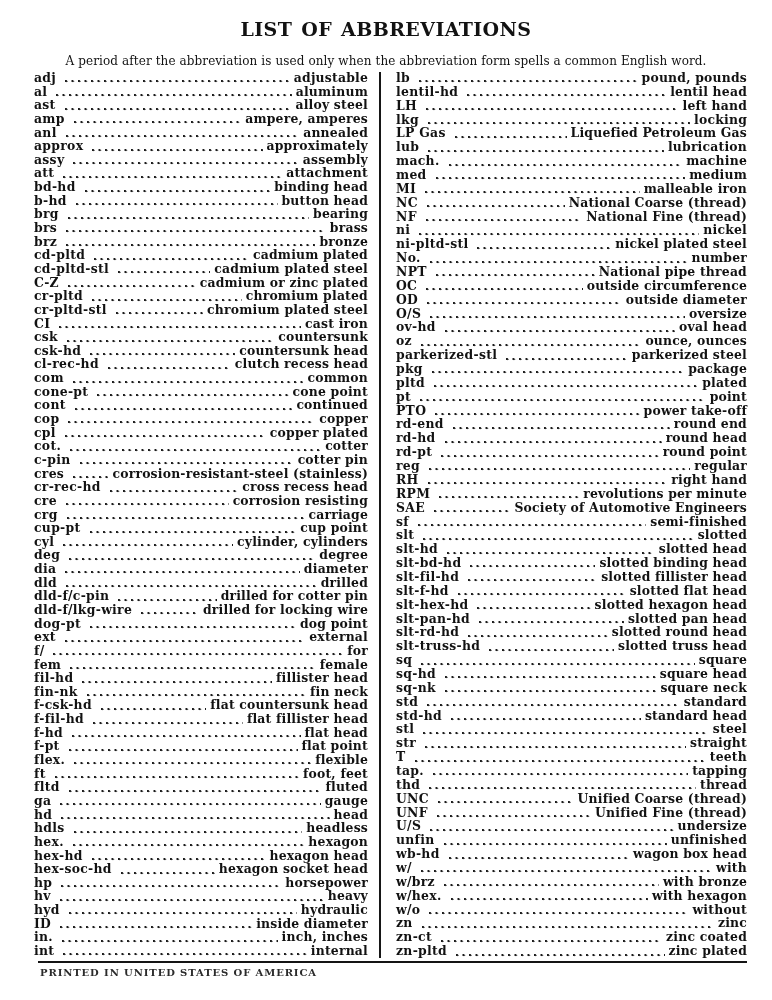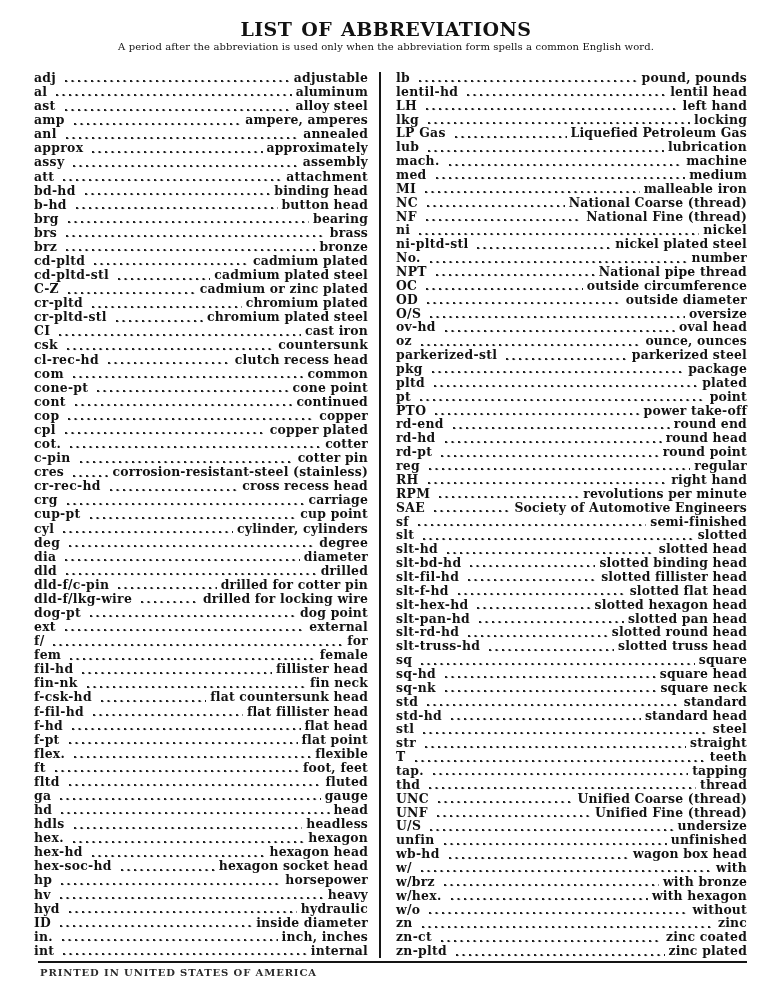--- a/index.html
+++ b/index.html
@@ -15,22 +15,22 @@
   .title {
     text-align: center;
     padding-top: 18px;
     font-size: 19px;
     font-weight: bold;
     letter-spacing: 0.4px;
     word-spacing: 2px;
   }
   .subtitle {
     text-align: center;
-    font-size: 10px;
-    margin-top: 1px;
+    font-size: 12px;
+    margin-top: 14px;
     letter-spacing: 0.1px;
   }
   .columns {
     position: absolute;
     top: 72px;
     left: 34px;
     right: 25px;
     height: 886px;
     display: flex;
   }
@@ -191,20 +191,25 @@
           <span class="abbr">CI</span>
           <span class="leader"></span>
           <span class="meaning">cast iron</span>
         </div>
         <div class="row">
           <span class="abbr">csk</span>
           <span class="leader"></span>
           <span class="meaning">countersunk</span>
         </div>
         <div class="row">
+          <span class="abbr">csk-hd</span>
+          <span class="leader"></span>
+          <span class="meaning">countersunk head</span>
+        </div>
+        <div class="row">
           <span class="abbr">cl-rec-hd</span>
           <span class="leader"></span>
           <span class="meaning">clutch recess head</span>
         </div>
         <div class="row">
           <span class="abbr">com</span>
           <span class="leader"></span>
           <span class="meaning">common</span>
         </div>
         <div class="row">
@@ -239,20 +244,25 @@
         </div>
         <div class="row">
           <span class="abbr">cres</span>
           <span class="leader"></span>
           <span class="meaning">corrosion-resistant-steel (stainless)</span>
         </div>
         <div class="row">
           <span class="abbr">cr-rec-hd</span>
           <span class="leader"></span>
           <span class="meaning">cross recess head</span>
+        </div>
+        <div class="row">
+          <span class="abbr">cre</span>
+          <span class="leader"></span>
+          <span class="meaning">corrosion resisting</span>
         </div>
         <div class="row">
           <span class="abbr">crg</span>
           <span class="leader"></span>
           <span class="meaning">carriage</span>
         </div>
         <div class="row">
           <span class="abbr">cup-pt</span>
           <span class="leader"></span>
           <span class="meaning">cup point</span>

